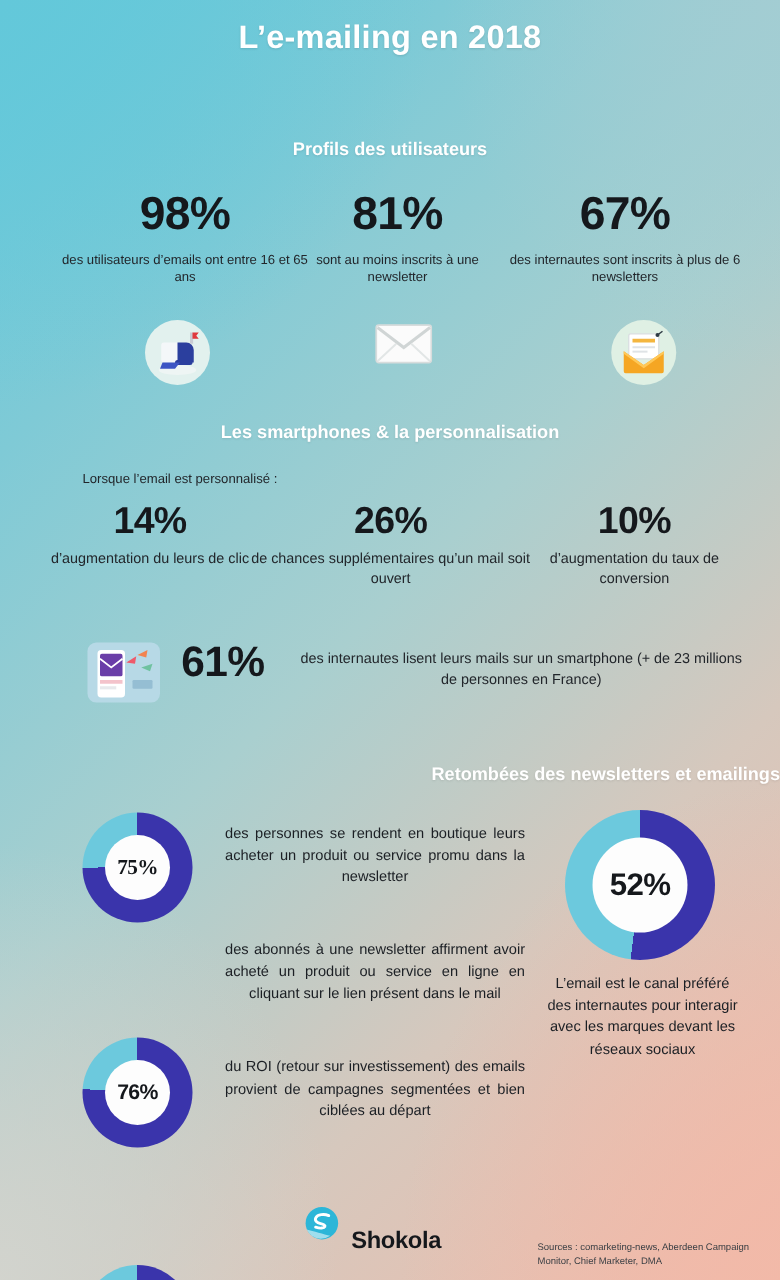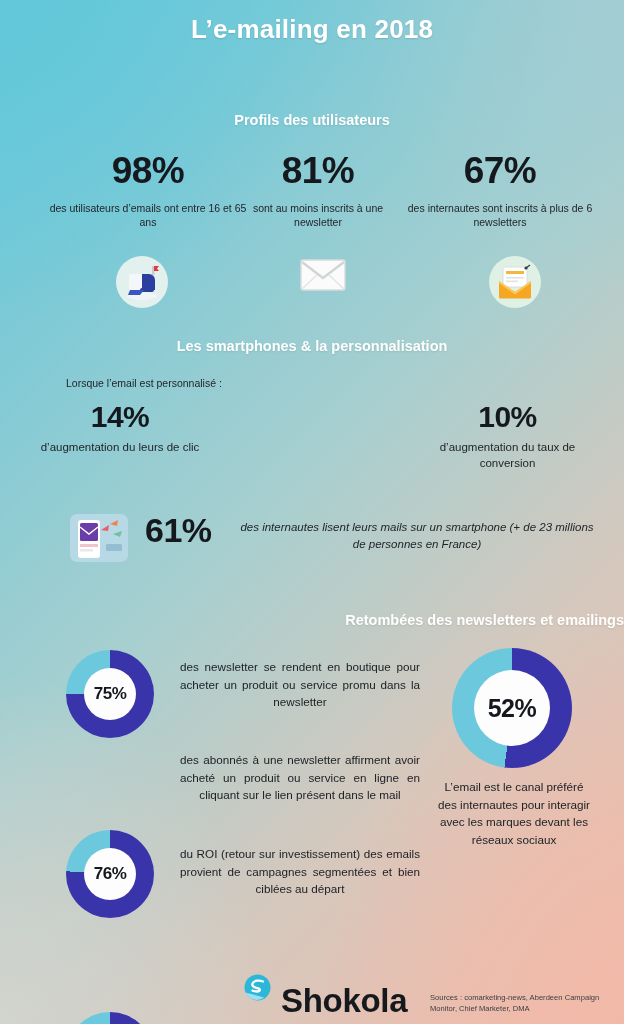--- a/index.html
+++ b/index.html
@@ -72,21 +72,21 @@
   .s2a .cap,.s2b .cap,.s2c .cap{font-size:11.5px;margin-top:8px;}
 
   
   .phone-icon{position:absolute;left:68px;top:510px;}
   .sixtyone{
     position:absolute;left:145px;top:513px;
     font-size:34px;font-weight:bold;color:#15181c;line-height:1;letter-spacing:-0.5px;
   }
   .sixtyone-cap{
     position:absolute;left:237px;top:519px;width:360px;
-    font-size:11.5px;color:#22262b;line-height:1.5;text-align:center;font-style:italic;
+    font-size:11.5px;color:#22262b;line-height:1.5;text-align:center;
   }
 
   
   .donut-row{position:absolute;}
   .donut{position:relative;}
   .donut .hole{
     position:absolute;border-radius:50%;background:#fdfdfd;
     display:flex;align-items:center;justify-content:center;
     font-weight:bold;color:#15181c;letter-spacing:-0.5px;
   }
@@ -107,21 +107,21 @@
   .big-donut{position:absolute;left:452px;top:648px;width:120px;height:120px;border-radius:50%;}
   .big-donut .hole{left:22px;top:22px;width:76px;height:76px;font-size:25px;}
   .big-donut-cap{
     position:absolute;left:437px;top:778px;width:154px;
     font-size:11.7px;color:#1b1f24;line-height:1.5;text-align:center;
   }
 
   .footer-logo{
     position:absolute;left:243px;top:958px;display:flex;align-items:center;gap:9px;
   }
-  .logo-text{font-size:33px;font-weight:bold;color:#15181c;letter-spacing:-0.3px;margin-top:24px;}
+  .logo-text{font-size:19px;font-weight:bold;color:#15181c;letter-spacing:-0.3px;margin-top:24px;}
   .sources{
     position:absolute;left:430px;top:992px;width:180px;
     font-size:7.6px;color:#3a3f44;line-height:1.45;
   }
 </style>
 </head>
 <body>
 
 <div id="page">
   <div class="bg-layer bg1"></div>
@@ -186,20 +186,24 @@
       </div>
     </div>
 
     <div class="section-head sh2">Les smartphones &amp; la personnalisation</div>
     <div class="lorsque">Lorsque l’email est personnalisé :</div>
 
     <div class="stat s2a">
       <div class="big sm">14%</div>
       <div class="cap">d’augmentation du leurs de clic</div>
     </div>
+    <div class="stat s2b">
+      <div class="big sm">26%</div>
+      <div class="cap">de chances supplémentaires qu’un mail soit ouvert</div>
+    </div>
     <div class="stat s2c">
       <div class="big sm">10%</div>
       <div class="cap">d’augmentation du taux de conversion</div>
     </div>
 
     <div class="phone-icon">
       <svg width="62" height="58" viewBox="0 0 62 58">
         <rect x="2" y="4" width="58" height="48" rx="7" fill="#b7d9e6"></rect>
         <rect x="10" y="10" width="22" height="38" rx="3" fill="#ffffff"></rect>
         <rect x="12" y="13" width="18" height="18" rx="1.5" fill="#6a3ea8"></rect>
@@ -210,24 +214,24 @@
         <path d="M42 14 l8 -4 l-1 6 z" fill="#f2834f"></path>
         <path d="M45 24 l9 -3 l-2 6 z" fill="#6fc2a0"></path>
         <rect x="38" y="34" width="16" height="7" rx="1" fill="#8fb9cf" opacity="0.85"></rect>
       </svg>
     </div>
     <div class="sixtyone">61%</div>
     <div class="sixtyone-cap">des internautes lisent leurs mails sur un smartphone (+ de 23 millions de personnes en France)</div>
 
     <div class="section-head sh3">Retombées des newsletters et emailings</div>
 
-    <div class="donut-row dr1 donut d-small" style="background: conic-gradient(rgb(58, 52, 171) 0deg, rgb(58, 52, 171) 270deg, rgb(108, 201, 221) 270deg, rgb(108, 201, 221) 360deg);">
+    <div class="donut-row dr1 donut d-small" style="background: conic-gradient(rgb(58, 52, 171) 0deg, rgb(58, 52, 171) 270deg, rgb(108, 201, 221) 270deg, rgb(108, 201, 221) 360deg); font-family: Liberation Serif, serif;">
       <div class="hole">75%</div>
     </div>
-    <div class="donut-text dt1">des newsletter se rendent en boutique pour acheter un produit ou service promu dans la newsletter</div>
+    <div class="donut-text dt1">des personnes se rendent en boutique leurs acheter un produit ou service promu dans la newsletter</div>
 
     <div class="donut-row dr2 donut d-small" style="background: conic-gradient(rgb(58, 52, 171) 0deg, rgb(58, 52, 171) 273.6deg, rgb(108, 201, 221) 273.6deg, rgb(108, 201, 221) 360deg);">
       <div class="hole">76%</div>
     </div>
     <div class="donut-text dt2">des abonnés à une newsletter affirment avoir acheté un produit ou service en ligne en cliquant sur le lien présent dans le mail</div>
 
     <div class="donut-row dr3 donut d-small" style="background: conic-gradient(rgb(58, 52, 171) 0deg, rgb(58, 52, 171) 277.2deg, rgb(108, 201, 221) 277.2deg, rgb(108, 201, 221) 360deg);">
       
     </div>
     <div class="donut-text dt3">du ROI (retour sur investissement) des emails provient de campagnes segmentées et bien ciblées au départ</div>

